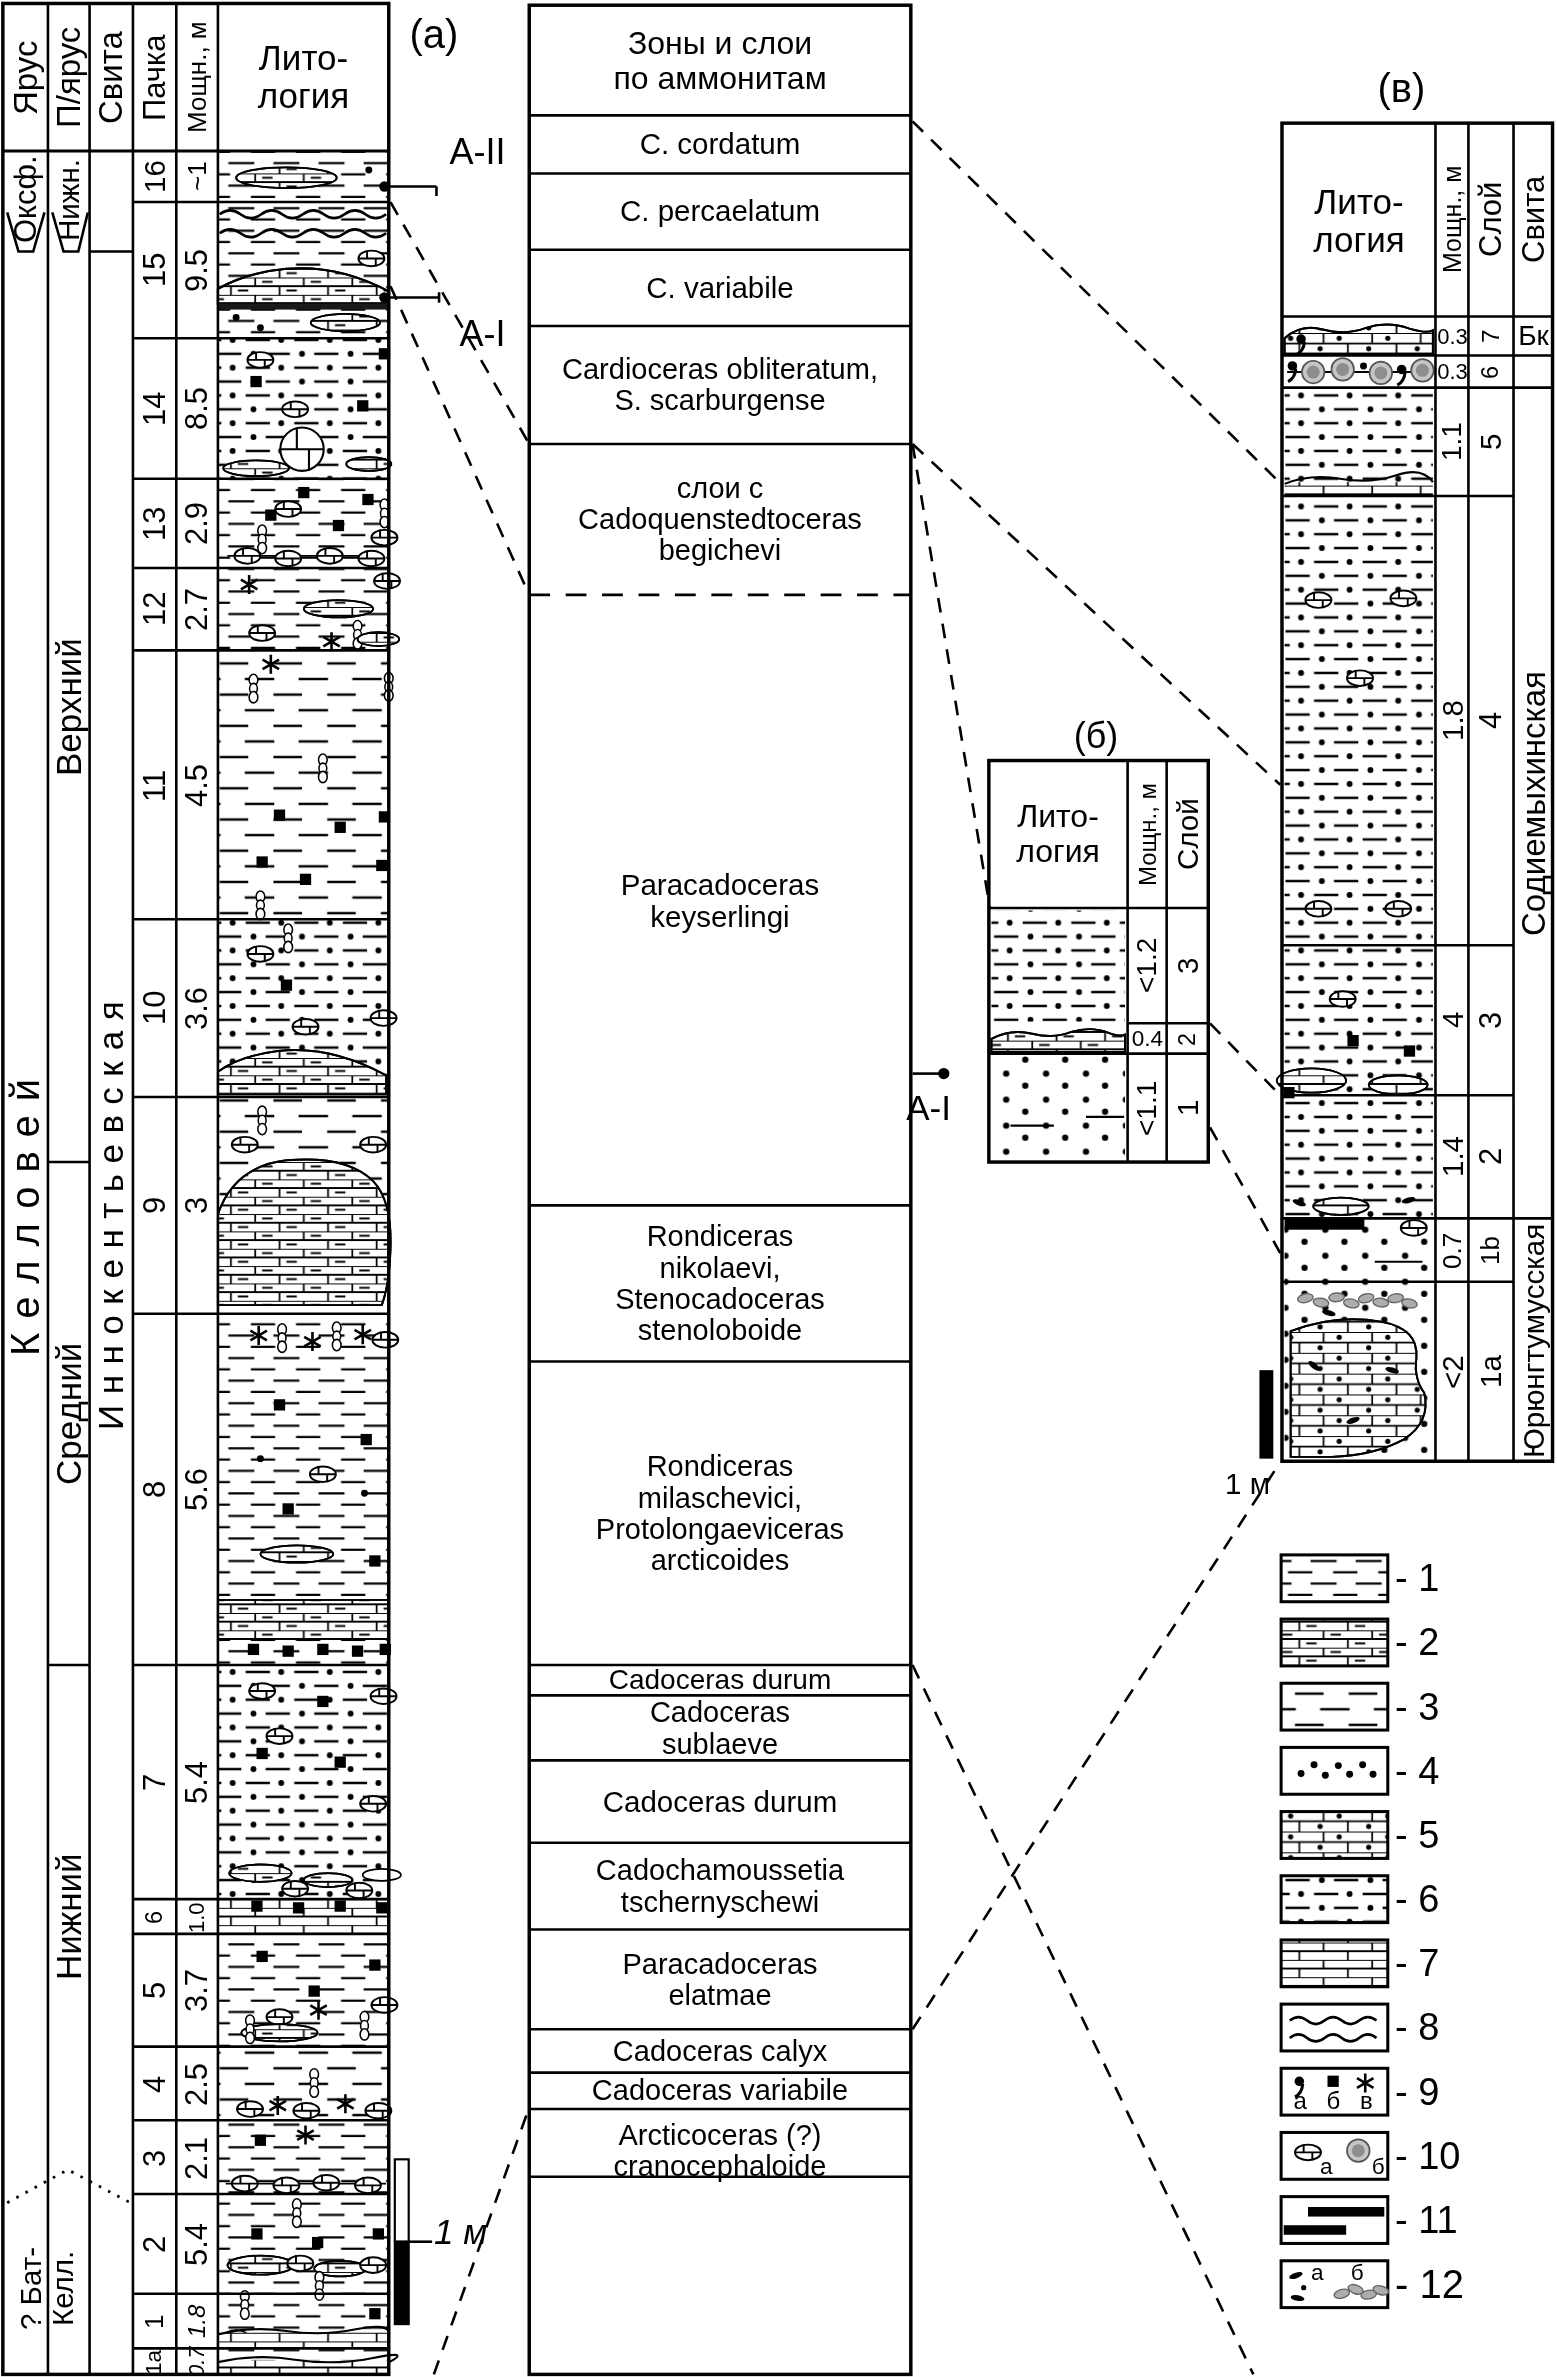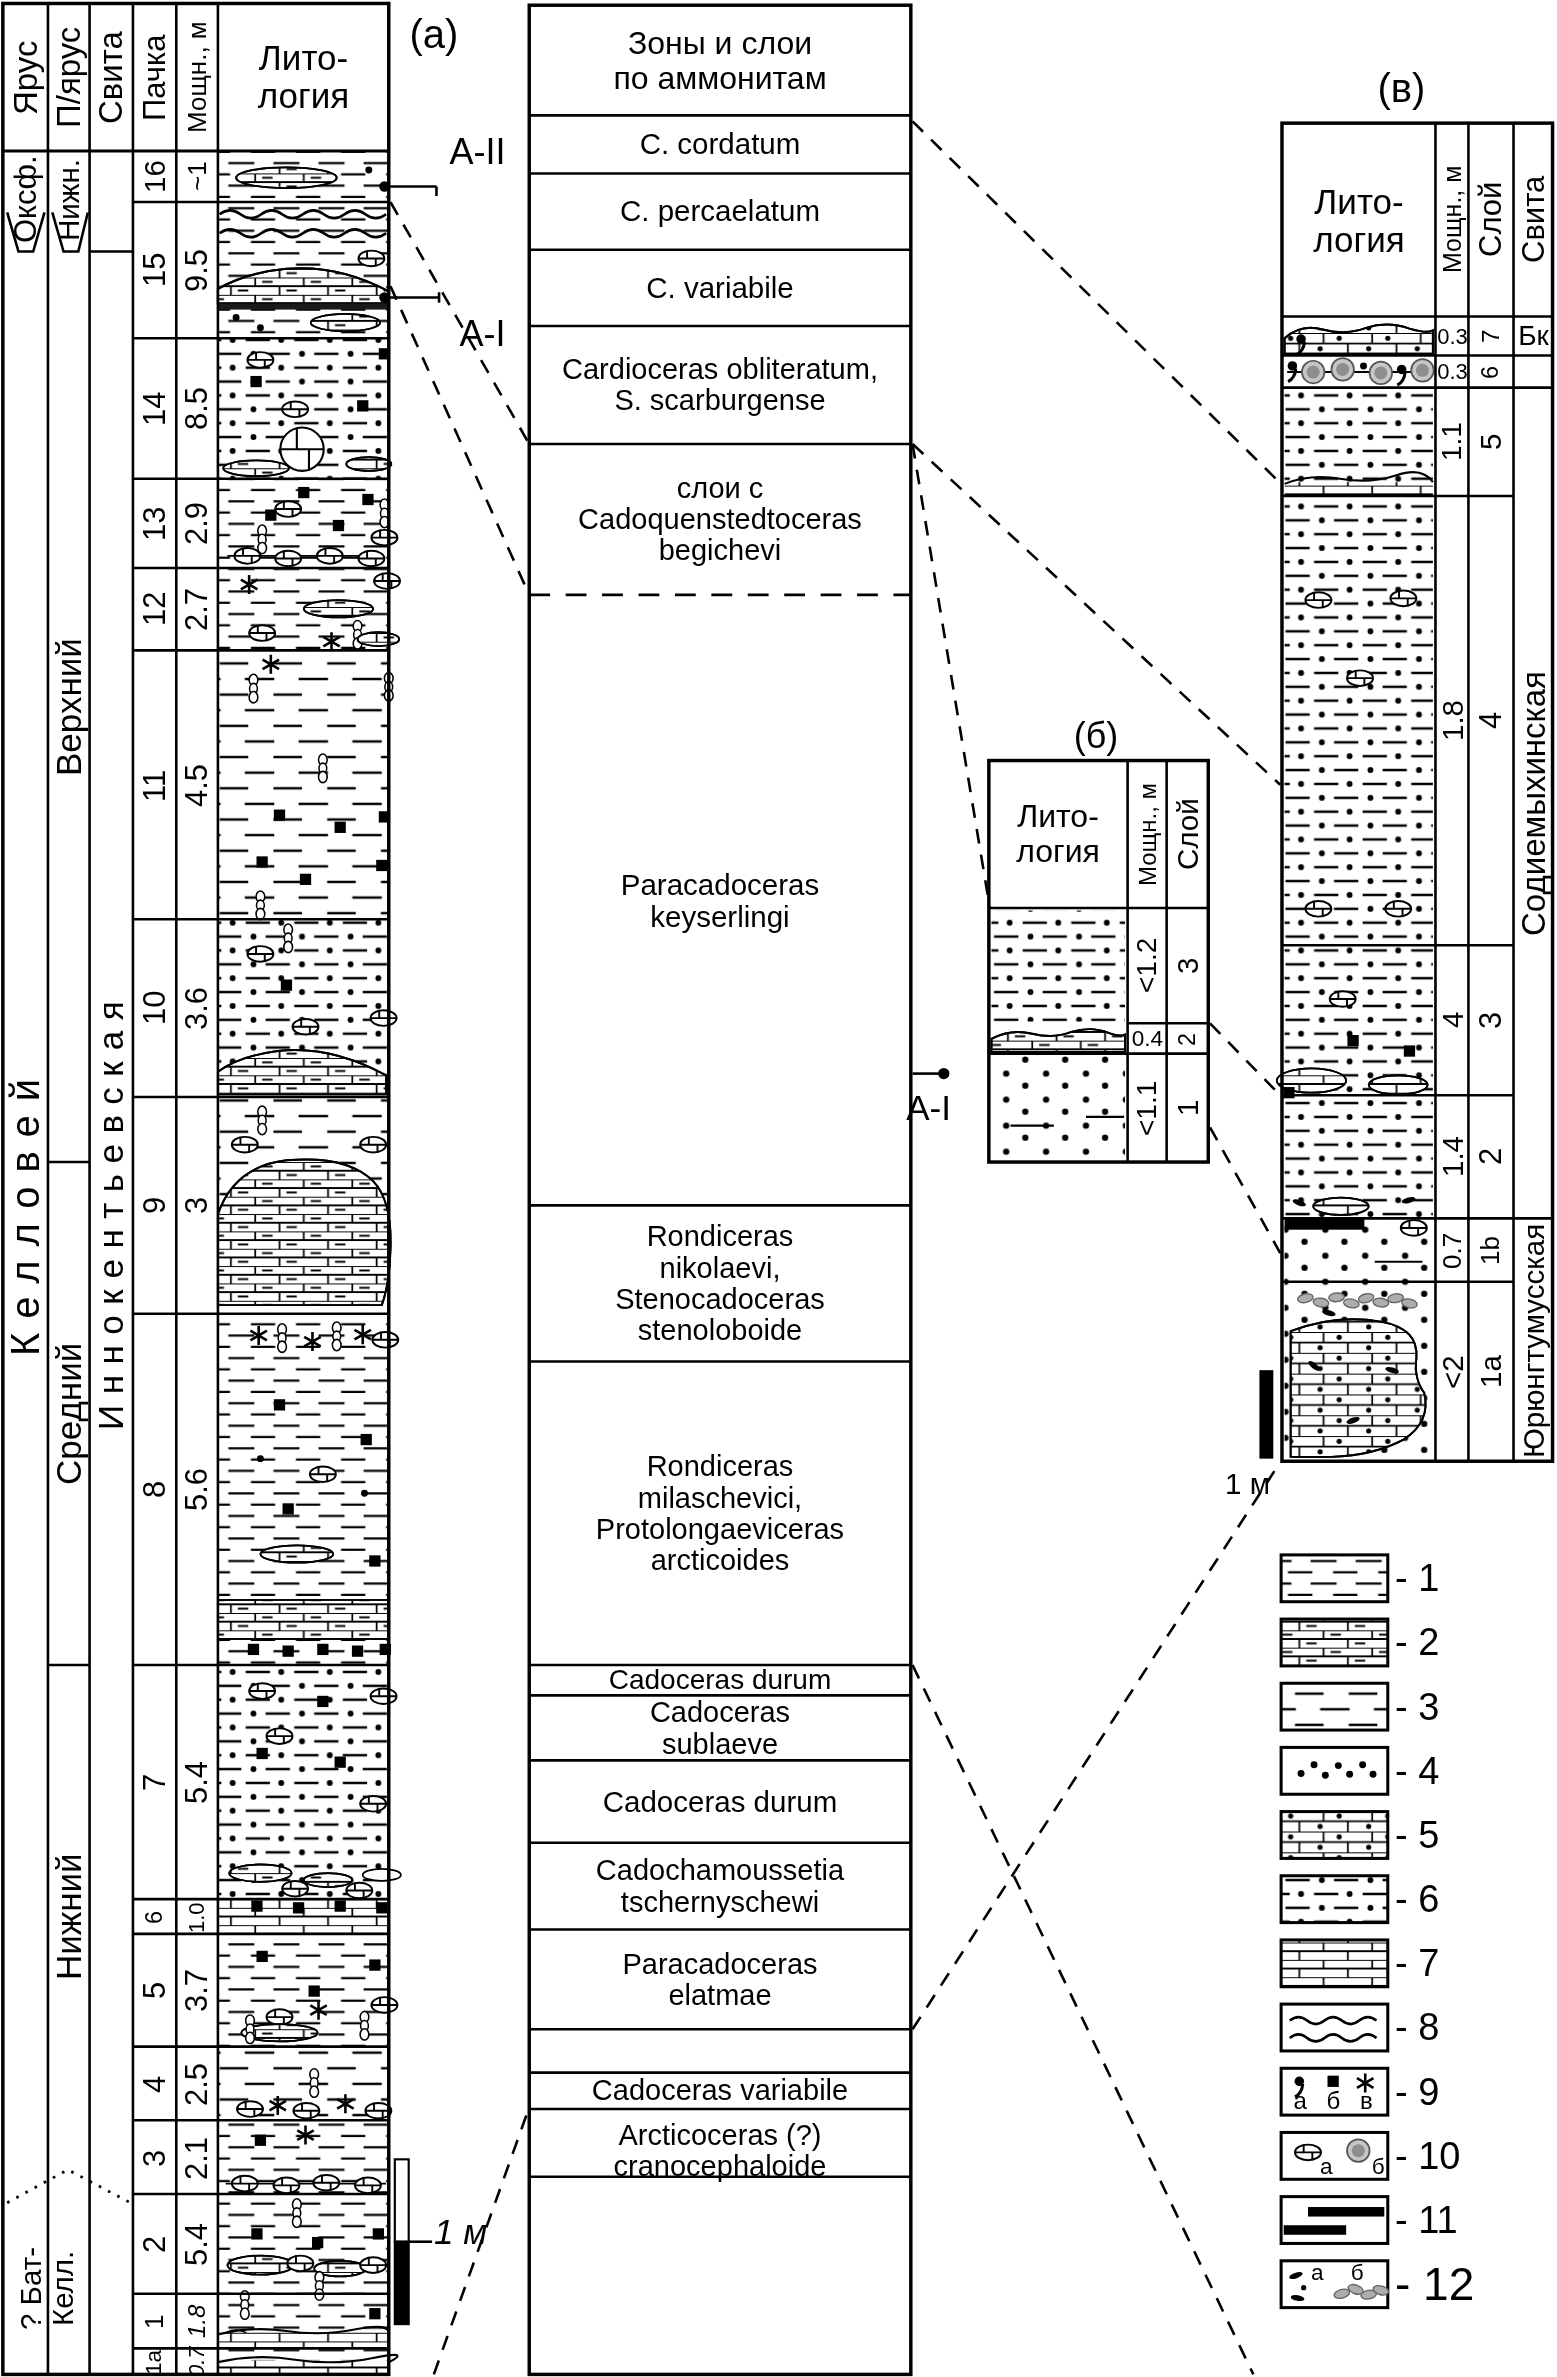--- a/index.html
+++ b/index.html
@@ -581,20 +581,21 @@
 Protolongaeviceras
 arcticoides</div>
 <div class="t" style="left:532px;top:1665px;width:376px;height:30px;font-size:28px">Cadoceras durum</div>
 <div class="t" style="left:532px;top:1696px;width:376px;height:65px;font-size:29px">Cadoceras
 sublaeve</div>
 <div class="t" style="left:532px;top:1761px;width:376px;height:82px;font-size:29.5px">Cadoceras durum</div>
 <div class="t" style="left:532px;top:1843px;width:376px;height:87px;font-size:29px">Cadochamoussetia
 tschernyschewi</div>
 <div class="t" style="left:532px;top:1930px;width:376px;height:100px;font-size:29px">Paracadoceras
 elatmae</div>
+<div class="t" style="left:532px;top:2030px;width:376px;height:43px;font-size:29px">Cadoceras calyx</div>
 <div class="t" style="left:532px;top:2073px;width:376px;height:36px;font-size:29px">Cadoceras variabile</div>
 <div class="t" style="left:532px;top:2109px;width:376px;height:84px;font-size:29px">Arcticoceras (?)
 cranocephaloide</div>
 
 <div class="t" style="left:1063px;top:715px;width:66px;height:42px;font-size:36px">(б)</div>
 <div class="t" style="left:991px;top:763px;width:134px;height:142px;font-size:32px">Лито-
 логия</div>
 <div class="t v" style="left:1128px;top:761px;width:39px;height:147px;font-size:24px">Мощн., м</div>
 <div class="t v" style="left:1167px;top:761px;width:42px;height:147px;font-size:29.5px">Слой</div>
 <div class="t v" style="left:1128px;top:908px;width:39px;height:115px;font-size:28px">&lt;1.2</div>
@@ -637,21 +638,21 @@
 <div class="t lt" style="left:1395px;top:1619px;width:95px;height:47px;font-size:38px">- 2</div>
 <div class="t lt" style="left:1395px;top:1684px;width:95px;height:47px;font-size:38px">- 3</div>
 <div class="t lt" style="left:1395px;top:1748px;width:95px;height:47px;font-size:38px">- 4</div>
 <div class="t lt" style="left:1395px;top:1812px;width:95px;height:47px;font-size:38px">- 5</div>
 <div class="t lt" style="left:1395px;top:1876px;width:95px;height:47px;font-size:38px">- 6</div>
 <div class="t lt" style="left:1395px;top:1940px;width:95px;height:47px;font-size:38px">- 7</div>
 <div class="t lt" style="left:1395px;top:2004px;width:95px;height:47px;font-size:38px">- 8</div>
 <div class="t lt" style="left:1395px;top:2069px;width:95px;height:47px;font-size:38px">- 9</div>
 <div class="t lt" style="left:1395px;top:2133px;width:95px;height:47px;font-size:38px">- 10</div>
 <div class="t lt" style="left:1395px;top:2197px;width:95px;height:47px;font-size:38px">- 11</div>
-<div class="t lt" style="left:1395px;top:2261px;width:95px;height:47px;font-size:46px">- 12</div>
+<div class="t lt" style="left:1395px;top:2261px;width:95px;height:47px;font-size:40px">- 12</div>
 
 <div class="t" style="left:1289px;top:2089px;width:22.6px;height:24px;font-size:24px">а</div>
 <div class="t" style="left:1322px;top:2089px;width:22.6px;height:24px;font-size:24px">б</div>
 <div class="t" style="left:1355px;top:2089px;width:22.6px;height:24px;font-size:24px">в</div>
 <div class="t" style="left:1315px;top:2156px;width:22.6px;height:22.6px;font-size:22.6px">а</div>
 <div class="t" style="left:1367px;top:2156px;width:22.6px;height:22.6px;font-size:22.6px">б</div>
 <div class="t" style="left:1306px;top:2262px;width:22.6px;height:22.6px;font-size:22.6px">а</div>
 <div class="t" style="left:1346px;top:2262px;width:22.6px;height:22.6px;font-size:22.6px">б</div>
 
 </div>

